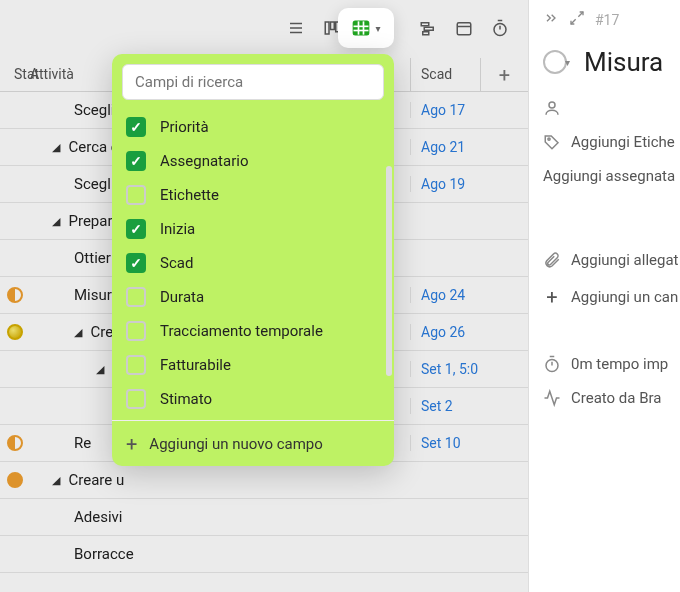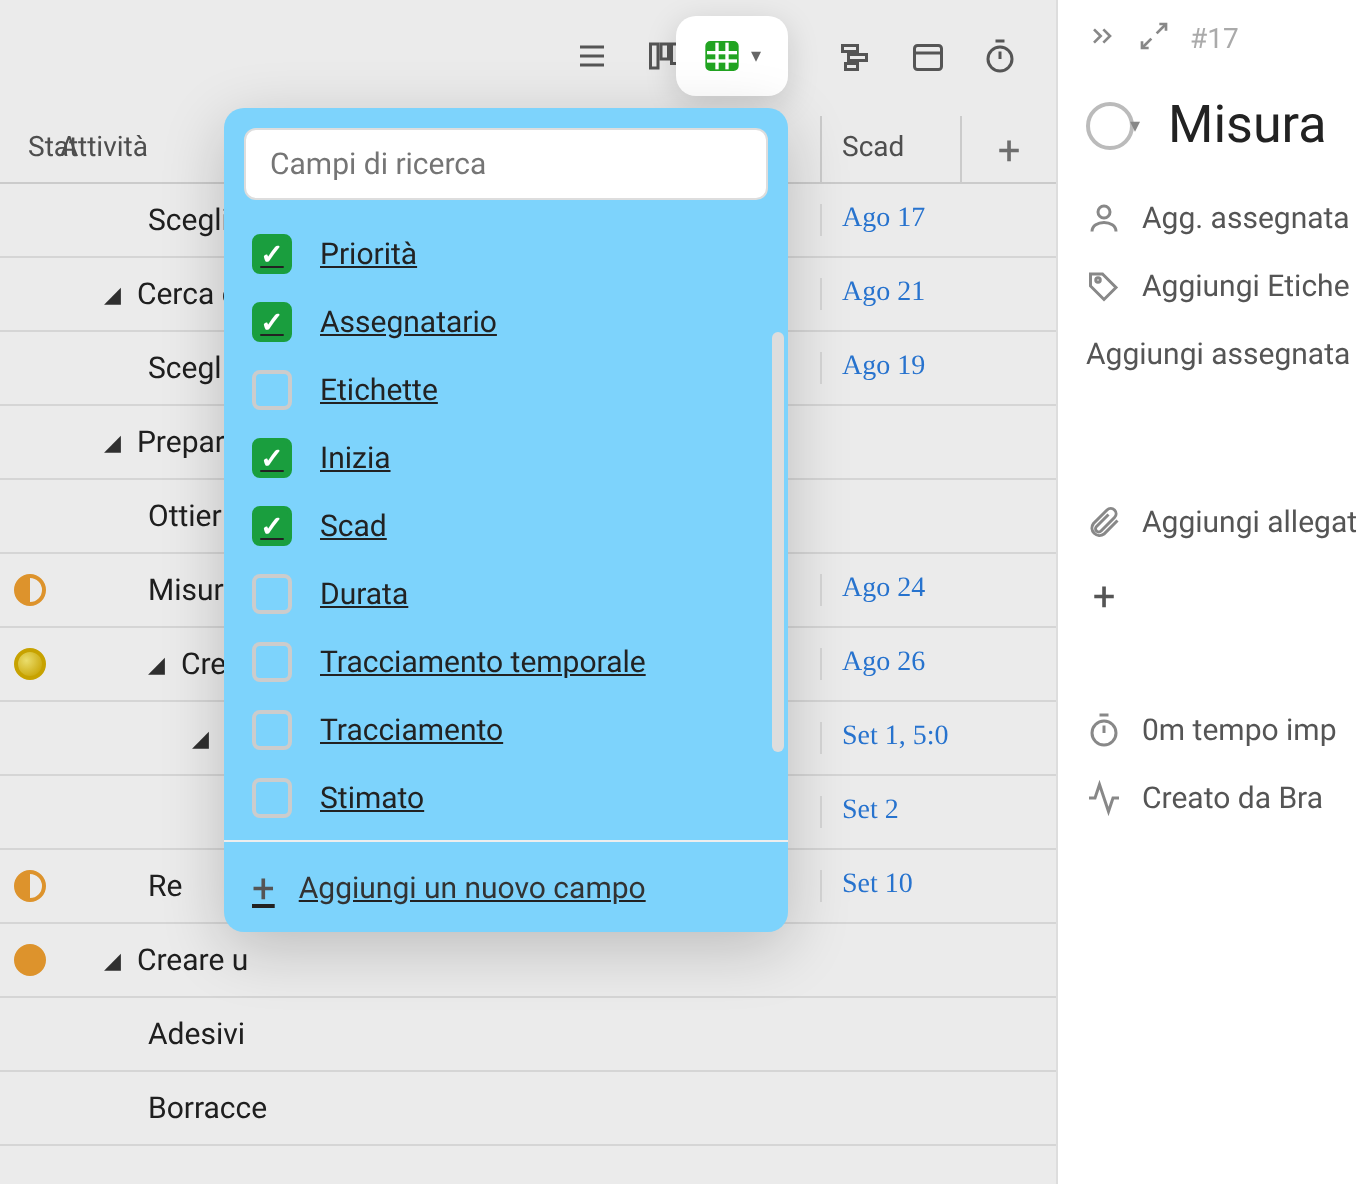--- a/index.html
+++ b/index.html
@@ -13,32 +13,32 @@
 .tb-active-caret { font-size:10px; color:#666; margin-left:2px;}
 .cols { position: absolute; top: 58px; left: 0; width: 100%; height: 34px; display: flex; border-bottom: 1px solid #ddd; font-size: 14px; color: #555; }
 .col-stat { width: 30px; padding: 8px 0 0 14px; }
 .col-act  { flex: 1; padding: 8px 0 0 0; }
 .col-scad { width: 70px; padding: 8px 0 0 10px; border-left: 1px solid #ddd; }
 .col-add { width: 48px; display:flex; align-items:center; justify-content:center; border-left:1px solid #ddd; font-size:20px; color:#777;}
 .rows { position:absolute; top:92px; left:0; width:100%; }
 .row { height: 37px; display:flex; align-items:center; border-bottom:1px solid #e8e8e8; font-size:15px; }
 .row .c-stat { width:30px; display:flex; justify-content:center; }
 .row .c-act { flex:1; display:flex; align-items:center; overflow:hidden; white-space:nowrap; }
-.row .c-scad { width:70px; padding-left:10px; color:#2b7de0; border-left:1px solid #e8e8e8; font-size:14px; white-space:nowrap; overflow:hidden;font-family:Liberation Serif, serif;}
+.row .c-scad { width:70px; padding-left:10px; color:#2b7de0; border-left:1px solid #e8e8e8; font-size:14px; white-space:nowrap; overflow:hidden;}
 .row .c-add { width:48px; border-left:1px solid #e8e8e8;}
 .indent1 { padding-left: 22px; }
 .indent2 { padding-left: 44px; }
 .indent3 { padding-left: 66px; }
 .caret { font-size:11px; color:#333; margin-right:8px; display:inline-block; }
 .circle { width:16px; height:16px; border-radius:50%; }
 .circ-empty { border:2px solid #f0a030; background: linear-gradient(90deg,#f0a030 50%, transparent 50%);}
 .circ-green { border:2px solid #d8b000; background: radial-gradient(circle at 35% 35%, #fff176 0%, #d8b000 90%);}
 .circ-full-o { border:2px solid #f0a030; background:#f0a030;}
 
-.dropdown { position:absolute; top:54px; left:112px; width:282px; background:#7dd3fc; border-radius:10px; box-shadow:0 8px 32px rgba(0,0,0,0.2); z-index:10; display:flex; flex-direction:column;text-decoration:underline;}
+.dropdown { position:absolute; top:54px; left:112px; width:282px; background:#bef264; border-radius:10px; box-shadow:0 8px 32px rgba(0,0,0,0.2); z-index:10; display:flex; flex-direction:column;}
 .dd-search { margin:10px 10px 6px; }
 .dd-search input { width:100%; height:36px; border:1px solid #ddd; border-radius:6px; padding:0 12px; font-size:15px; outline:none;}
 .dd-list { max-height: 360px; overflow-y:auto; padding:4px 0;}
 .dd-item { height:34px; display:flex; align-items:center; padding:0 14px; font-size:15px;}
 .dd-cb { width:20px; height:20px; border:2px solid #ccc; border-radius:4px; margin-right:14px; display:flex; align-items:center; justify-content:center; flex-shrink:0;}
 .dd-cb.checked { background:#1a9e3e; border-color:#1a9e3e;}
 .dd-cb.checked::after { content:"✓"; color:#fff; font-size:14px; font-weight:bold;}
 .dd-footer { height:46px; border-top:1px solid #eee; display:flex; align-items:center; padding:0 14px; font-size:15px; color:#333;}
 .dd-footer .plus { font-size:20px; margin-right:12px; color:#555;}
 .dd-scroll-track { position:absolute; right:2px; top:112px; width:6px; height:210px; background:#ddd; border-radius:3px;}
@@ -266,21 +266,21 @@
       <div class="dd-item">
         <div class="dd-cb"></div>
         <span>Durata</span>
       </div>
       <div class="dd-item">
         <div class="dd-cb"></div>
         <span>Tracciamento temporale</span>
       </div>
       <div class="dd-item">
         <div class="dd-cb"></div>
-        <span>Tracciamento</span>
+        <span>Fatturabile</span>
       </div>
       <div class="dd-item">
         <div class="dd-cb"></div>
         <span>Stimato</span>
       </div>
     </div>
   <div class="dd-scroll-track"></div>
   <div class="dd-footer">
     <span class="plus">+</span>
     <span>Aggiungi un nuovo campo</span>
@@ -306,39 +306,39 @@
       <div class="side-circ"></div>
       <span class="side-caret">▾</span>
     </div>
     <div class="side-title">Misura</div>
   </div>
   <div class="side-item">
     <svg viewBox="0 0 24 24" fill="none" stroke="currentColor" stroke-width="2">
         <circle cx="12" cy="8" r="4"></circle>
         <path d="M4 21c0-4 4-6 8-6s8 2 8 6"></path>
       </svg>
-    <span>Agg. assegnata</span>
   </div>
   <div class="side-item">
     <svg viewBox="0 0 24 24" fill="none" stroke="currentColor" stroke-width="2">
         <path d="M20 13l-8 8-9-9V4h8l9 9z"></path>
         <circle cx="8" cy="8" r="1.5"></circle>
       </svg>
     <span>Aggiungi Etiche</span>
   </div>
   <div class="side-desc">Aggiungi assegnata</div>
   <div class="side-sep"></div>
   <div class="side-item">
     <svg viewBox="0 0 24 24" fill="none" stroke="currentColor" stroke-width="2">
         <path d="M21 11l-9 9a5 5 0 01-7-7l9-9a3.5 3.5 0 015 5l-9 9a2 2 0 01-3-3l8-8"></path>
       </svg>
     <span>Aggiungi allegat</span>
   </div>
   <div class="side-item">
     <span style="font-size:20px;width:18px;text-align:center">+</span>
+    <span>Aggiungi un can</span>
   </div>
   <div class="side-sep"></div>
   <div class="side-item">
     <svg viewBox="0 0 24 24" fill="none" stroke="currentColor" stroke-width="2">
         <circle cx="12" cy="14" r="8"></circle>
         <line x1="12" y1="14" x2="12" y2="9"></line>
         <line x1="9" y1="2" x2="15" y2="2"></line>
       </svg>
     <span>0m tempo imp</span>
   </div>

